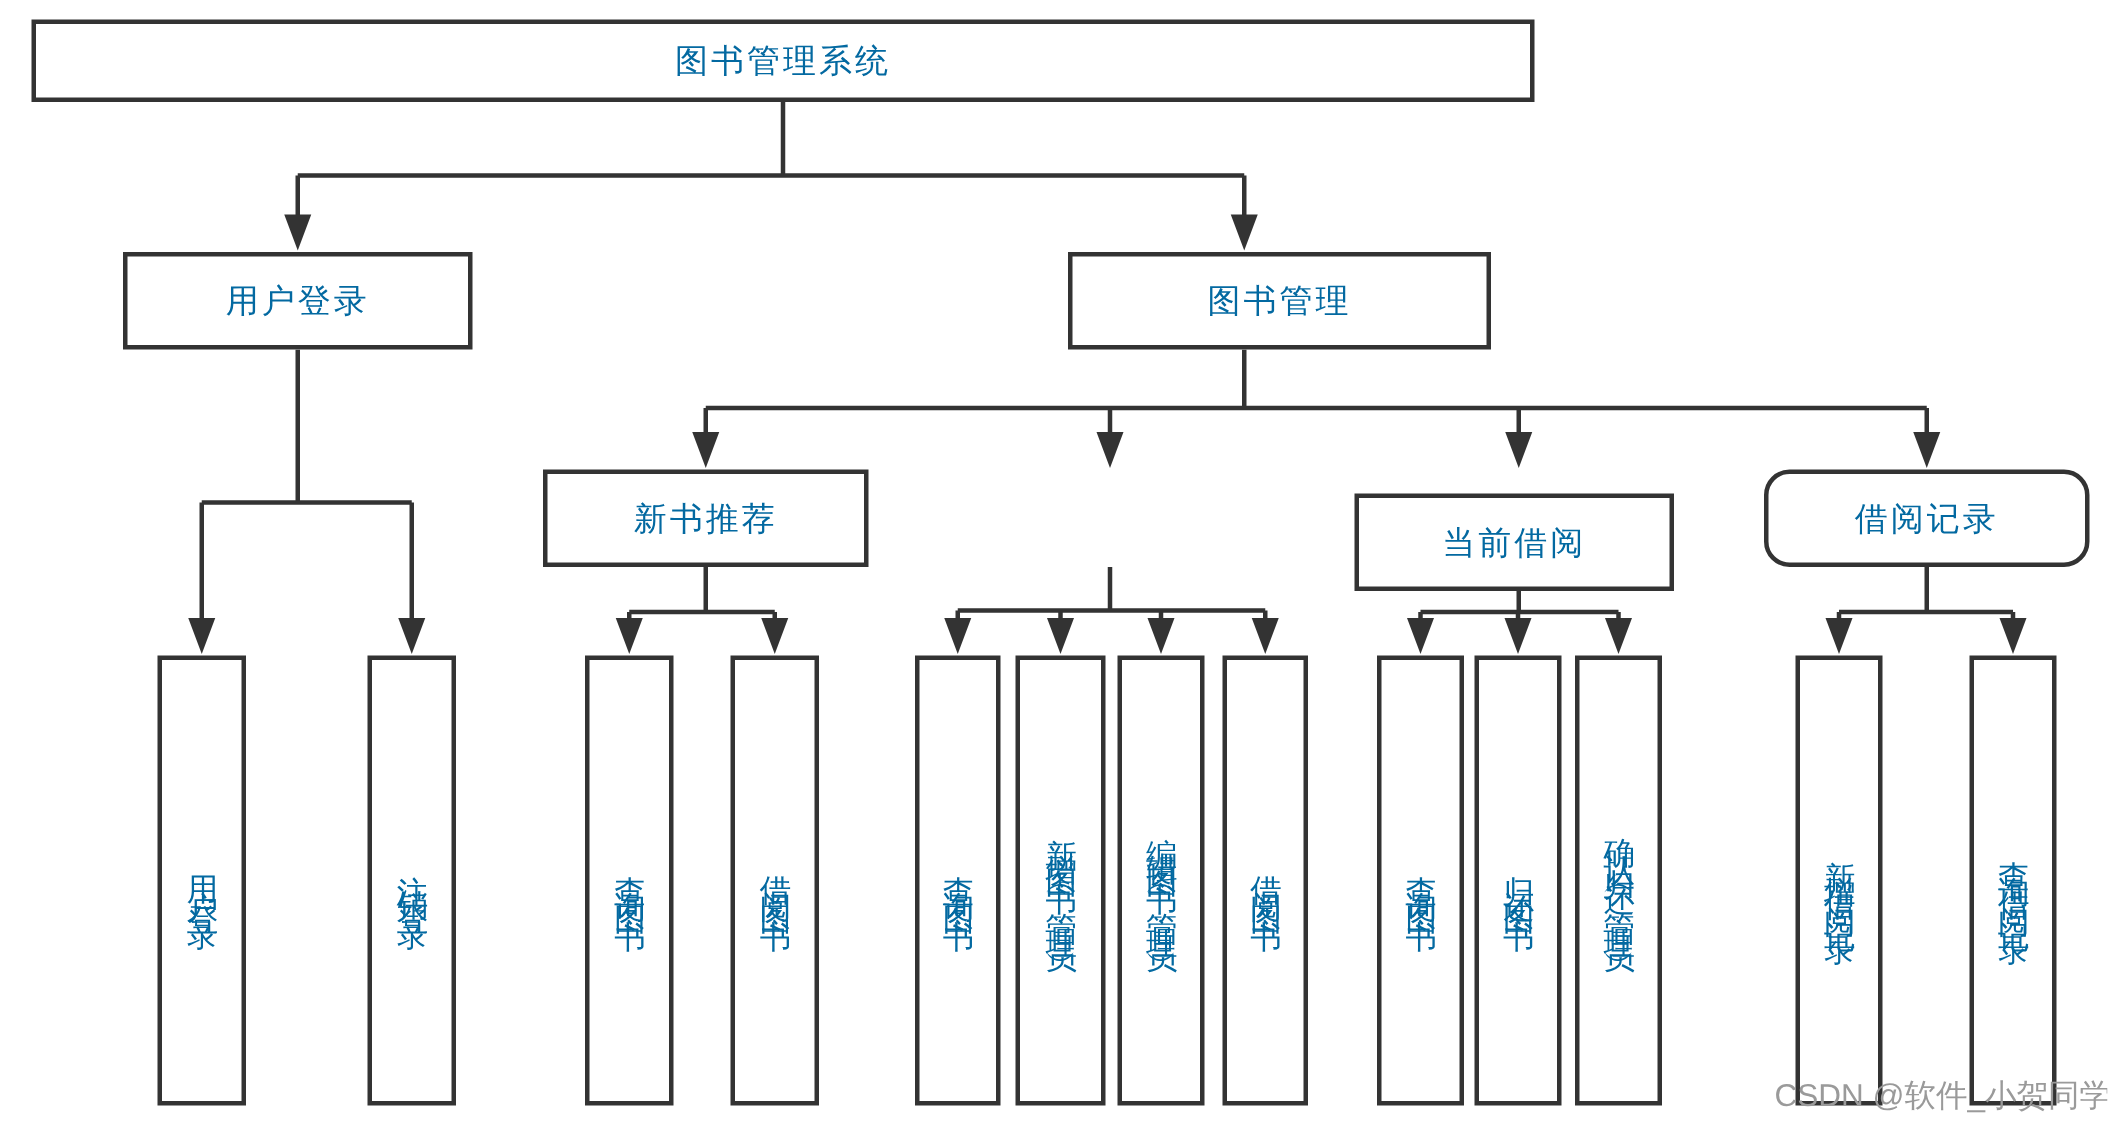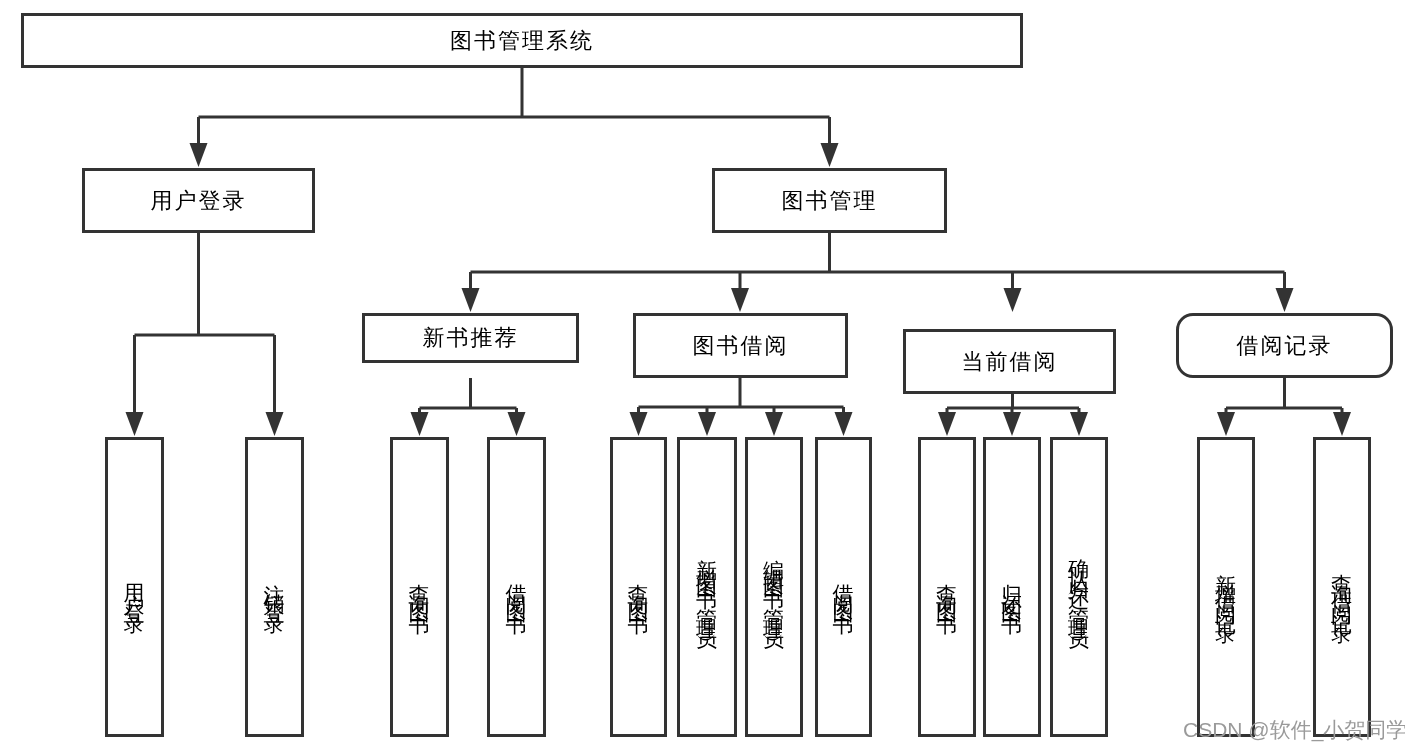--- a/index.html
+++ b/index.html
@@ -21,21 +21,21 @@
     top: 0;
     width: 1405px;
     height: 747px;
     z-index: 1;
   }
   .box {
     position: absolute;
     box-sizing: border-box;
     border: 3px solid #333333;
     background: #ffffff;
-    color: #000000;
+    color: #0369a1;
     display: flex;
     align-items: center;
     justify-content: center;
     z-index: 2;
   }
   .h {
     font-size: 22px;
     letter-spacing: 2px;
     white-space: nowrap;
   }
@@ -113,29 +113,26 @@
     </g>
   </svg>
 
   <div class="box h" style="left:21px; top:13px; width:1002px; height:55px;">
     <span>图书管理系统</span>
   </div>
 
   <div class="box h" style="left:82px; top:168px; width:233px; height:65px;">
     <span>用户登录</span>
   </div>
-  <div class="box h" style="left:712px; top:168px; width:235px; height:65px;">
+  <div class="box h" style="left:712px; top:168px; width:282px; height:65px;">
     <span>图书管理</span>
   </div>
 
-  <div class="box h" style="left:362px; top:313px; width:217px; height:50px;">
+  <div class="box h" style="left:362px; top:313px; width:217px; height:65px;">
     <span>新书推荐</span>
-  </div>
-  <div class="box h" style="left:633px; top:313px; width:215px; height:65px;">
-    <span>图书借阅</span>
   </div>
   <div class="box h" style="left:903px; top:313px; width:213px; height:65px;margin-top:16px;">
     <span>当前借阅</span>
   </div>
   <div class="box h" style="left:1176px; top:313px; width:217px; height:65px;border-radius:17px;">
     <span>借阅记录</span>
   </div>
 
   <div class="box v" style="left:105px; width:59px;">
     <span class="vtext">用户登录</span>

